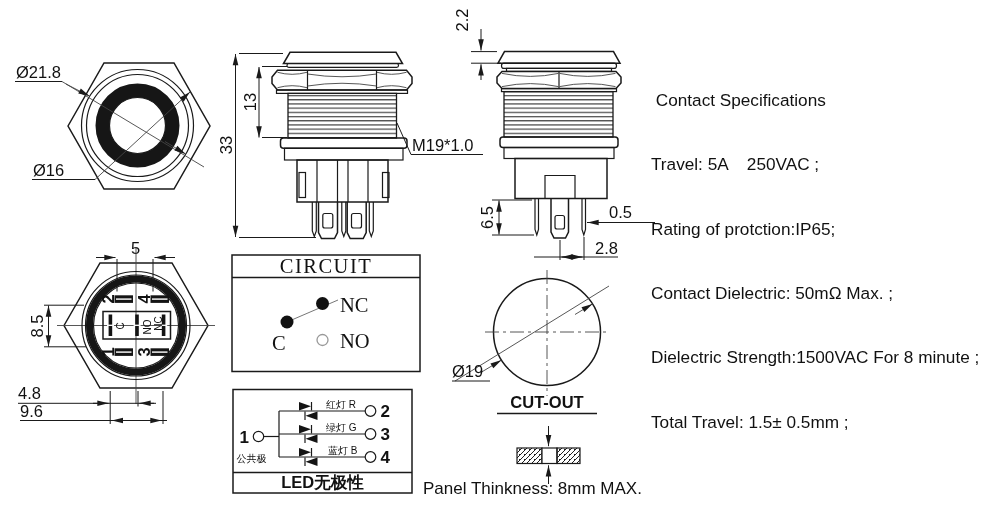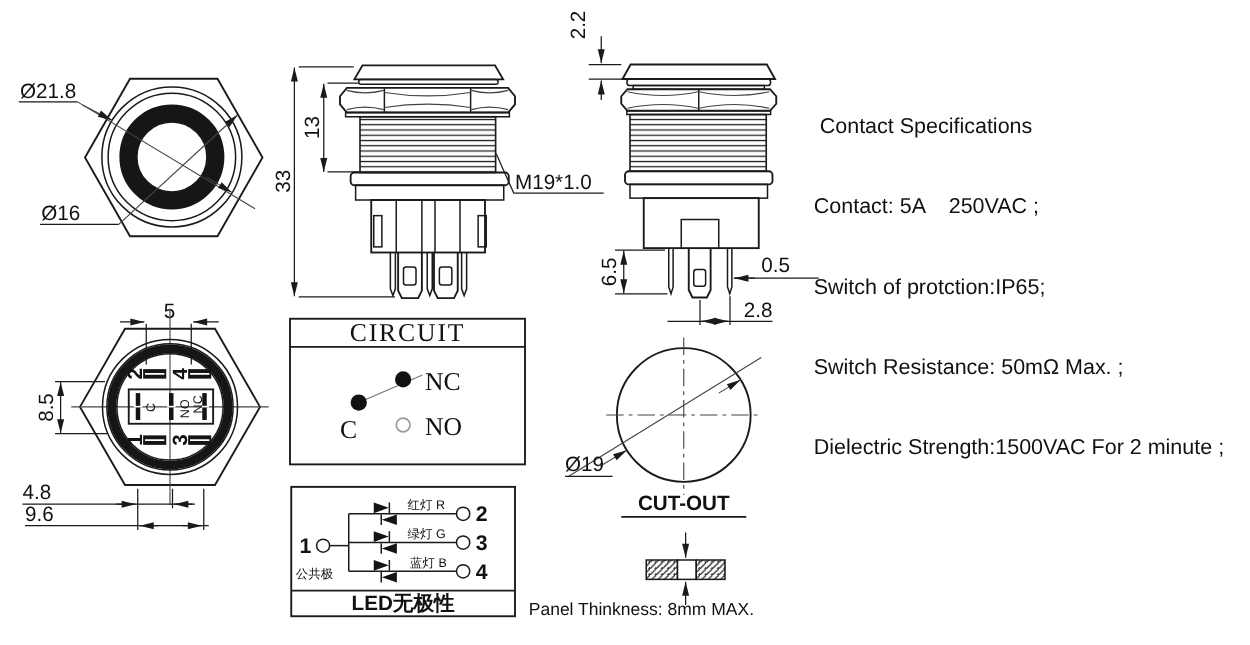--- a/index.html
+++ b/index.html
@@ -10,21 +10,21 @@
   .ln2{stroke:#1a1a1a;stroke-width:1.5;fill:none;}
   .thin{stroke:#444;stroke-width:0.9;fill:none;}
   .dim{stroke:#1a1a1a;stroke-width:1;fill:none;}
   .blk{fill:#141414;stroke:none;}
   .txt{font-family:"Liberation Sans",sans-serif;font-size:16.5px;fill:#111;}
   .txtb{font-family:"Liberation Sans",sans-serif;font-size:17px;font-weight:600;fill:#111;}
   .sm{font-family:"Liberation Sans",sans-serif;font-size:10px;fill:#111;}
   .serif{font-family:"Liberation Serif",serif;font-size:20.5px;fill:#111;}
   #specs{position:absolute;left:651px;top:47px;font-size:17.2px;line-height:21.45px;
          white-space:pre;color:#111;}
-  #panel-caption{position:absolute;left:423px;top:479px;font-size:14px;color:#111;}
+  #panel-caption{position:absolute;left:423px;top:479px;font-size:17px;color:#111;}
 </style>
 </head>
 <body>
 
 <div id="page">
 
 <svg width="1000" height="516" viewBox="0 0 1000 516">
   <defs>
     <marker id="arr" markerUnits="userSpaceOnUse" markerWidth="13" markerHeight="8" refX="12" refY="4" orient="auto-start-reverse">
       <path d="M0.8,1.2 L12,4 L0.8,6.8 Z" fill="#1a1a1a"></path>
@@ -287,24 +287,25 @@
     <rect x="517" y="448" width="25" height="15.5" fill="url(#hatch)" stroke="#1a1a1a" stroke-width="1.2"></rect>
     <rect x="542" y="448" width="15" height="15.5" fill="#fff" stroke="#1a1a1a" stroke-width="1.2"></rect>
     <rect x="557" y="448" width="23" height="15.5" fill="url(#hatch)" stroke="#1a1a1a" stroke-width="1.2"></rect>
     <line class="dim" x1="548.5" y1="426" x2="548.5" y2="446.2" marker-end="url(#arr)"></line>
     <line class="dim" x1="548.5" y1="484" x2="548.5" y2="465.3" marker-end="url(#arr)"></line>
   </g>
 </svg>
 
 <div id="specs">
   <div> Contact Specifications</div>
-  <div>Contact: 5A    250VAC ;</div>
-  <div>Switch of protction:IP65;</div>
-  <div>Switch Resistance: 50mΩ Max. ;</div>
-  <div>Dielectric Strength:1500VAC For 2 minute ;</div>
+  <div>Travel: 5A    250VAC ;</div>
+  <div>Rating of protction:IP65;</div>
+  <div>Contact Dielectric: 50mΩ Max. ;</div>
+  <div>Dielectric Strength:1500VAC For 8 minute ;</div>
+  <div>Total Travel: 1.5± 0.5mm ;</div>
   
   
   
   
   
 </div>
 
 <div id="panel-caption">Panel Thinkness: 8mm MAX.</div>
 
 </div>

